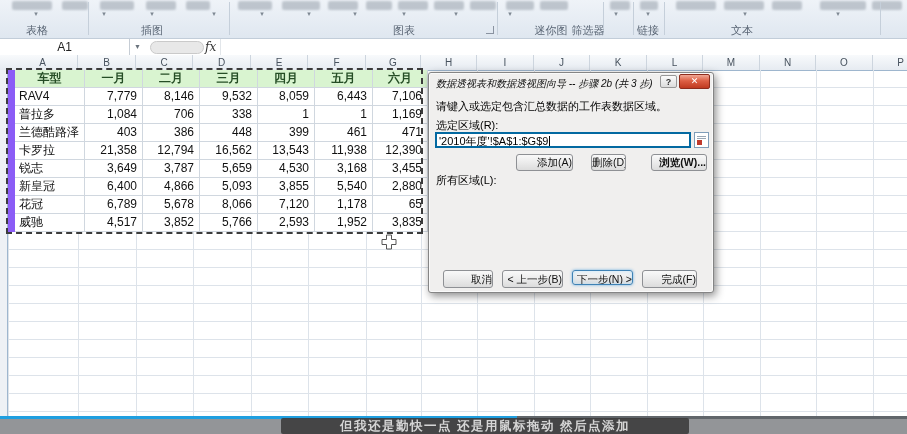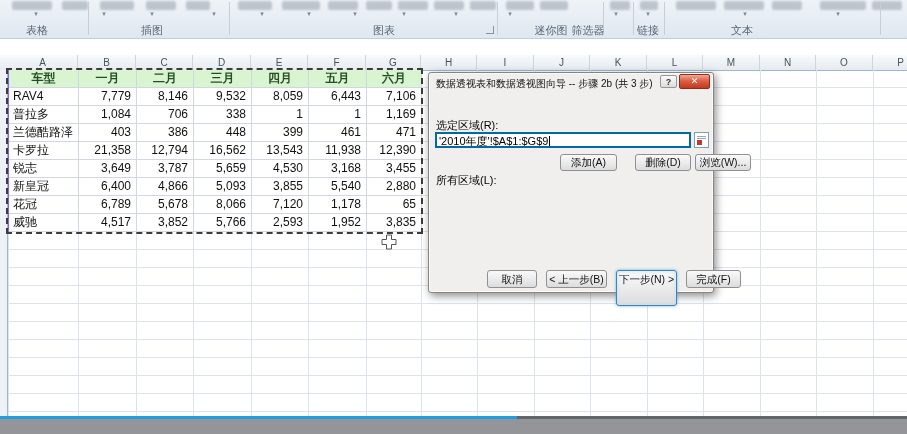--- a/index.html
+++ b/index.html
@@ -37,36 +37,36 @@
   .colhdr { position:absolute; left:0; top:0; width:907px; height:15px;
     background:linear-gradient(#f8fafc,#e6ebf1); border-bottom:1px solid #9eb6ce; }
   .collabel { position:absolute; top:0; height:15px; line-height:15px; text-align:center;
     font-size:10px; color:#47525e; border-right:1px solid #cdd5de; box-sizing:border-box; }
   .rowhdr { position:absolute; left:0; top:15px; width:8px; height:347px;
     background:#eef1f5; border-right:1px solid #9eb6ce; box-sizing:border-box; }
   .grid-h { position:absolute; left:8px; top:15px; right:0; height:348px;
     background:repeating-linear-gradient(to bottom, transparent 0px, transparent 17px, #dde3ea 17px, #dde3ea 18px); }
   .vline { position:absolute; top:15px; width:1px; height:347px; background:#dde3ea; }
   .dtable { position:absolute; left:8px; top:15px; display:grid; background:#fff;
-    border-left:1px solid #8b5cf6; z-index:2; }
+    border-left:7px solid #8b5cf6; z-index:2; }
   .dcell { height:18px; box-sizing:border-box; border-right:1px solid #d0d7df;
     border-bottom:1px solid #d0d7df; font-size:12px; line-height:17px; background:#fff;
     overflow:hidden; white-space:nowrap; }
   .dcell.hd { background:var(--green,#d9f4d0); font-weight:bold; color:#254d25; text-align:center; }
   .dcell.model { text-align:left; padding-left:4px; color:#111; }
   .dcell.num { text-align:right; padding-right:5px; color:#111; }
   .ants { position:absolute; left:6px; top:13px; width:413px; height:162px;
     border:2px dashed #3c3c3c; z-index:3; }
   .cursor { position:absolute; left:381px; top:179px; z-index:4; }
   
   .dialog { position:absolute; left:428px; top:72px; width:284px; height:219px;
     background:#f0efee; border:1px solid #858585; border-radius:3px;
     box-shadow:2px 3px 9px rgba(0,0,0,.45), inset 0 0 0 1px #fafafa; z-index:20; font-size:11px; }
   .dlg-title { position:absolute; left:7px; top:4px; width:222px; font-size:10px; color:#111;
-    white-space:nowrap; overflow:hidden; }
+    white-space:nowrap; overflow:hidden;font-style:italic; }
   .dlg-help { position:absolute; left:231px; top:2px; width:17px; height:13px;
     background:linear-gradient(#fbfbfb,#dcdcdc); border:1px solid #979797; border-radius:2px;
     text-align:center; font-size:9px; font-weight:bold; color:#333; line-height:12px; box-sizing:border-box; }
   .dlg-close { position:absolute; left:250px; top:1px; width:31px; height:15px;
     background:linear-gradient(#f0a896,#dd5f44 45%,#bf3a20); border:1px solid #8e2c1d; border-radius:2px;
     text-align:center; font-size:9px; font-weight:bold; color:#fff; line-height:13px; box-sizing:border-box; }
   .dlg-instruction { position:absolute; left:7px; top:26px; color:#000; white-space:nowrap; }
   .dlg-label { position:absolute; color:#000; }
   .lbl-range { left:7px; top:45px; }
   .lbl-all { left:7px; top:100px; }
@@ -74,28 +74,28 @@
     border:2px solid #0369a1; box-sizing:border-box; line-height:14px; padding:0 2px;
     white-space:nowrap; overflow:hidden; }
   .caret { display:inline-block; width:1px; height:10px; background:#000; vertical-align:-1px; margin-left:1px; }
   .range-btn { position:absolute; left:265px; top:59px; width:15px; height:16px; background:#fff;
     border:1px solid #7f9db9; box-sizing:border-box; }
   .range-btn::before { content:""; position:absolute; left:2px; top:3px; width:9px; height:1px;
     background:#9aa7b5; box-shadow:0 2px #9aa7b5; }
   .range-btn::after { content:""; position:absolute; left:2px; bottom:2px; width:5px; height:5px;
     background:#c0392b; }
   .btn { position:absolute; box-sizing:border-box; border:1px solid #8e9094; border-radius:3px;
-    background:linear-gradient(#f9f9f9,#ededed 45%,#dcdcdc); text-align:center; font-size:10.5px;
-    color:#111; line-height:15px; white-space:nowrap; overflow:hidden;margin-left:44px; }
+    background:linear-gradient(#f9f9f9,#ededed 45%,#dcdcdc); text-align:right; font-size:10.5px;
+    color:#111; line-height:15px; white-space:nowrap; overflow:hidden; }
   .b-add    { left:87px;  top:81px;  width:57px; height:17px; }
-  .b-del    { left:162px; top:81px;  width:56px; height:17px; }
-  .b-browse { left:222px; top:81px;  width:56px; height:17px; }
+  .b-del    { left:162px; top:81px;  width:35px; height:17px; }
+  .b-browse { left:222px; top:81px;  width:56px; height:17px;font-weight:bold; }
   .b-cancel { left:14px;  top:197px; width:50px; height:18px; line-height:16px; }
   .b-back   { left:73px;  top:197px; width:61px; height:18px; line-height:16px; }
-  .b-next   { left:143px; top:197px; width:61px; height:36px; line-height:16px; }
+  .b-next   { left:143px; top:197px; width:61px; height:15px; line-height:16px; }
   .b-finish { left:213px; top:197px; width:55px; height:18px; line-height:16px; }
   .default  { border-color:#3f82b5; box-shadow:0 0 3px rgba(80,160,220,.85), inset 0 0 4px #bfe0f5; }
   .listbox { position:absolute; left:5px; top:110px; width:269px; height:77px; background:#fff;
     border:1px solid #7f9db9; box-sizing:border-box; }
   .list-item { padding:1px 4px; font-size:11px; color:#000; white-space:nowrap; }
   .sb { position:absolute; right:0; top:0; width:14px; height:100%; background:#f1f1f1;
     border-left:1px solid #e0e0e0; }
   .sb-up,.sb-dn { position:absolute; left:0; width:13px; height:12px; text-align:center;
     font-size:6px; color:#444; line-height:12px; background:linear-gradient(#fdfdfd,#dcdcdc);
     border:1px solid #bbb; box-sizing:border-box; }
@@ -156,29 +156,36 @@
         <div class="ribbon-sep" style="left: 229px;"></div>
         <div class="ribbon-sep" style="left: 497px;"></div>
         <div class="ribbon-sep" style="left: 603px;"></div>
         <div class="ribbon-sep" style="left: 633px;"></div>
         <div class="ribbon-sep" style="left: 664px;"></div>
         <div class="ribbon-sep" style="left: 880px;"></div>
       </div>
     <div id="ribbon-labels">
         <div class="ribbon-group-label" style="left: 37px;">表格</div>
         <div class="ribbon-group-label" style="left: 152px;">插图</div>
-        <div class="ribbon-group-label" style="left: 384px;">图表</div>
+        <div class="ribbon-group-label" style="left: 404px;">图表</div>
         <div class="ribbon-group-label" style="left: 551px;">迷你图</div>
         <div class="ribbon-group-label" style="left: 588px;">筛选器</div>
         <div class="ribbon-group-label" style="left: 648px;">链接</div>
         <div class="ribbon-group-label" style="left: 742px;">文本</div>
       </div>
     <span class="launcher"></span>
   </div>
 
+  <div class="fbar">
+    <div class="namebox">A1</div>
+    <div class="nb-arrow">▼</div>
+    <div class="fb-pill"></div>
+    <div class="fx">fx</div>
+    <div class="fb-input"></div>
+  </div>
 
   <div class="sheet">
     <div class="colhdr" id="colhdr">
         <div class="collabel" style="left: 8px; width: 70px;">A</div>
         <div class="collabel" style="left: 78px; width: 58px;">B</div>
         <div class="collabel" style="left: 136px; width: 57px;">C</div>
         <div class="collabel" style="left: 193px; width: 58px;">D</div>
         <div class="collabel" style="left: 251px; width: 57px;">E</div>
         <div class="collabel" style="left: 308px; width: 58px;">F</div>
         <div class="collabel" style="left: 366px; width: 55px;">G</div>
@@ -280,31 +287,33 @@
       </div>
     <svg class="cursor" width="16" height="16" viewBox="0 0 16 16">
       <path d="M5.5 1h5v4.5H15v5h-4.5V15h-5v-4.5H1v-5h4.5z" fill="#ffffff" stroke="#555" stroke-width="1"></path>
     </svg>
   </div>
 
   <div class="dialog">
     <div class="dlg-title">数据透视表和数据透视图向导 -- 步骤 2b (共 3 步)</div>
     <div class="dlg-help"><span>?</span></div>
     <div class="dlg-close"><span>✕</span></div>
+    <div class="dlg-instruction">请键入或选定包含汇总数据的工作表数据区域。</div>
     <div class="dlg-label lbl-range">选定区域(R):</div>
     <div class="dlg-input"><span>'2010年度'!$A$1:$G$9</span><span class="caret"></span></div>
     <div class="range-btn"></div>
     <div class="btn b-add">添加(A)</div>
     <div class="btn b-del">删除(D)</div>
     <div class="btn b-browse">浏览(W)...</div>
     <div class="dlg-label lbl-all">所有区域(L):</div>
     <div class="btn b-cancel">取消</div>
     <div class="btn b-back">&lt; 上一步(B)</div>
     <div class="btn b-next default">下一步(N) &gt;</div>
     <div class="btn b-finish">完成(F)</div>
   </div>
 
   <div class="bottombar"></div>
   <div class="progress">
     <div class="progress-fill" style="width: 57%;"></div>
   </div>
+  <div class="subtitle">但我还是勤快一点 还是用鼠标拖动 然后点添加</div>
 
 </div>
 
 </body></html>

